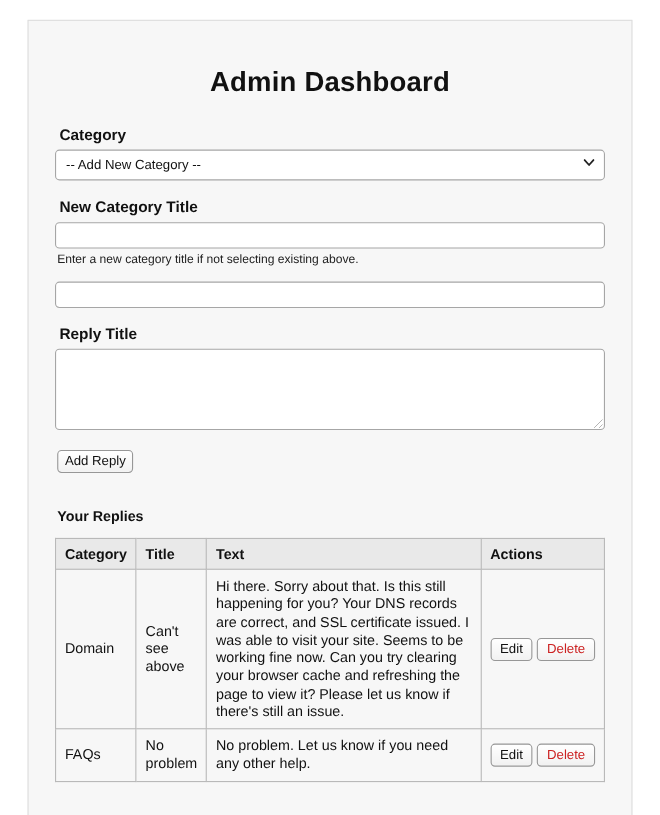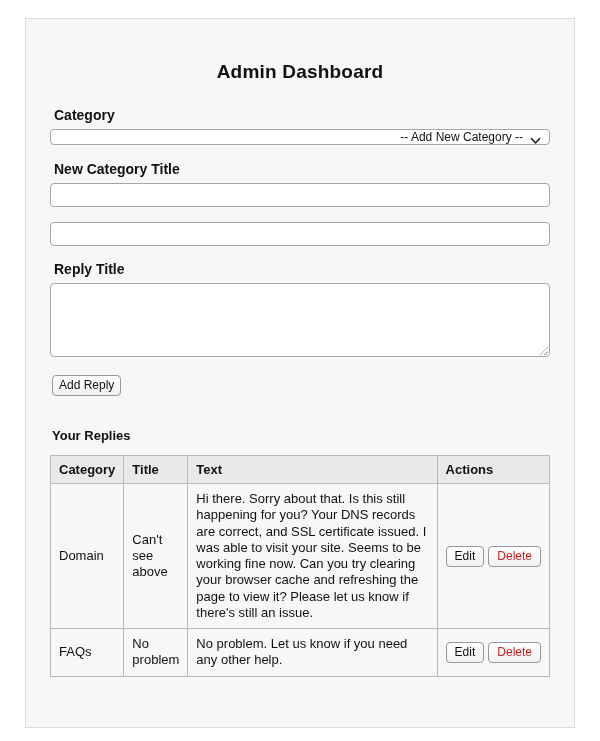--- a/index.html
+++ b/index.html
@@ -11,21 +11,21 @@
   .card {
     width: 550px;
     margin: 18px auto 0;
     background: #f7f7f7;
     border: 1px solid #dddddd;
     padding: 22px 24px 26px;
     min-height: 702px;
   }
   h1.page-title {
     text-align: center;
-    font-size: 19px;
+    font-size: 25px;
     font-weight: bold;
     margin: 20px 0 24px;
     letter-spacing: 0.2px;
   }
   .welcome-row {
     font-size: 14px;
     margin: 0 4px 14px;
     display: flex;
     align-items: center;
   }
@@ -51,28 +51,27 @@
     font-family: "Liberation Sans", sans-serif;
   }
   .text-input {
     height: 24px;
     font-size: 13px;
     padding: 2px 8px;
     margin-bottom: 15px;
     outline: none;
   }
   .select-box {
-    height: 16px;
+    height: 28px;
     margin-bottom: 16px;
     position: relative;
     display: flex;
     align-items: center;
     padding: 0 26px 0 9px;
     cursor: default;
-    justify-content: flex-end;
   }
   .select-box .select-value { font-size: 12px; color: #111; }
   .select-box .chev {
     position: absolute;
     right: 8px;
     top: 7px;
   }
   .help-text {
     font-size: 11px;
     color: #222;
@@ -154,20 +153,21 @@
   <label class="field-label">Category</label>
   <div class="select-box">
     <span class="select-value">-- Add New Category --</span>
     <svg class="chev" width="11" height="8" viewBox="0 0 11 8">
       <polyline points="1.5,1.5 5.5,6 9.5,1.5" fill="none" stroke="#222" stroke-width="1.6" stroke-linecap="round" stroke-linejoin="round"></polyline>
     </svg>
   </div>
 
   <label class="field-label">New Category Title</label>
   <input class="text-input" type="text" value="" style="">
+  <div class="help-text">Enter a new category title if not selecting existing above.</div>
 
   <input class="text-input" type="text" value="" style="">
 
   <label class="field-label">Reply Title</label>
   <div class="textarea-wrap">
     <textarea class="textarea-box" style=""></textarea>
     <span class="resize-grip"></span>
   </div>
 
   <button class="btn add-reply-btn">Add Reply</button>

